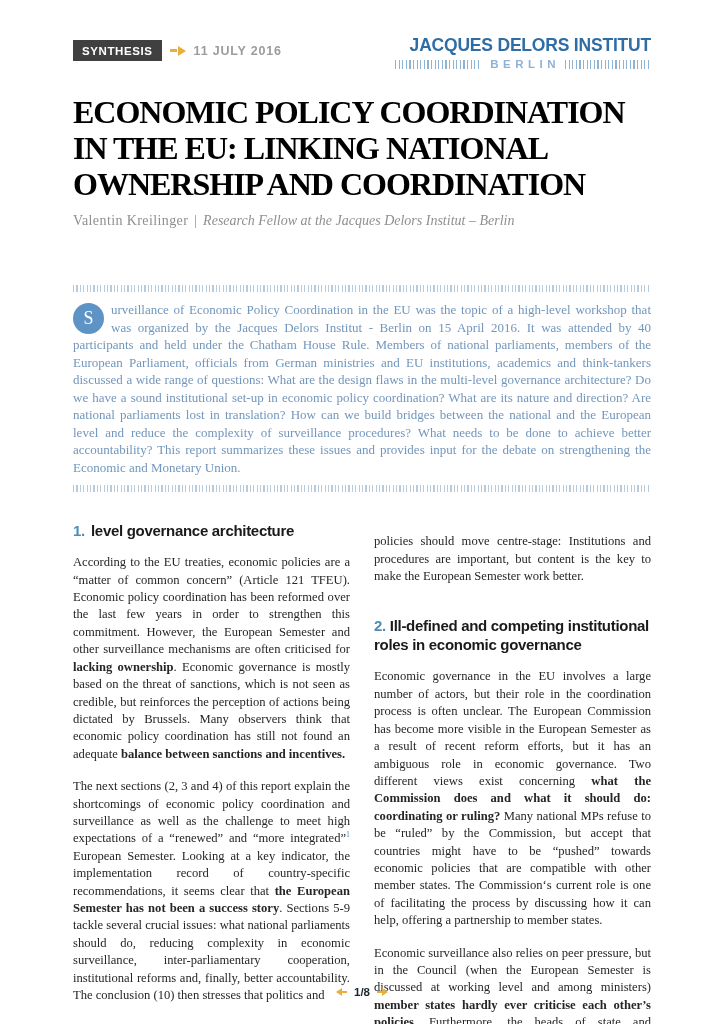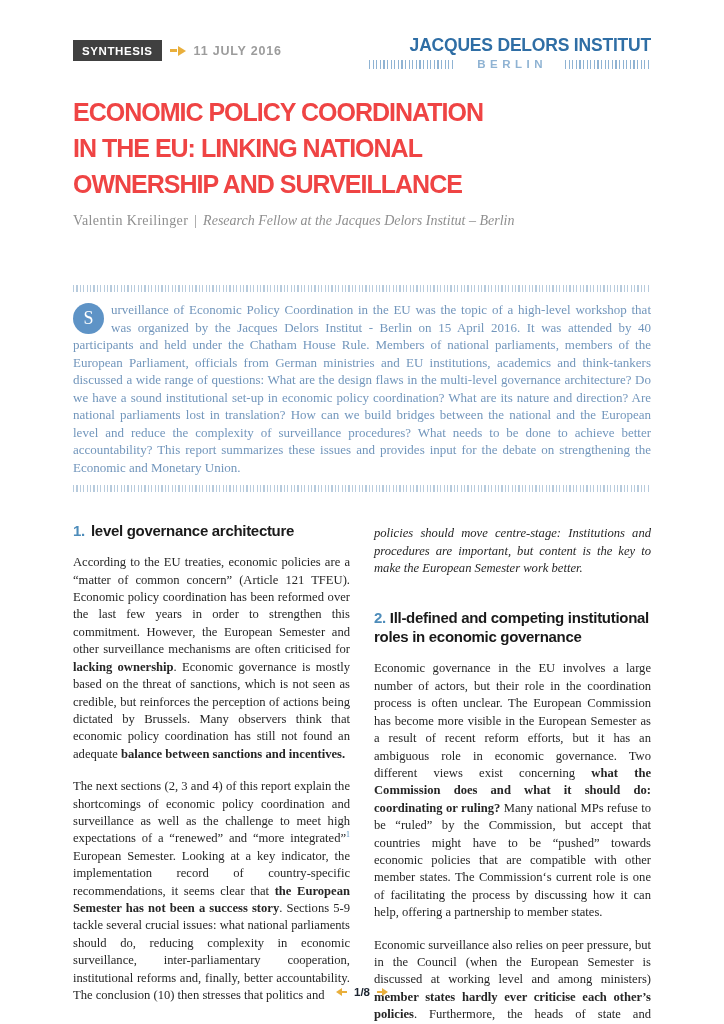--- a/index.html
+++ b/index.html
@@ -35,30 +35,30 @@
   .arrow-icon{display:inline-block;position:relative;width:17px;height:10px;margin:0 7px 0 8px;}
   .arrow-icon::before{content:"";position:absolute;left:0;top:3.8px;width:7px;height:2.6px;background:var(--accent-orange);}
   .arrow-icon::after{content:"";position:absolute;left:8px;top:0;width:0;height:0;
     border-left:8px solid var(--accent-orange);border-top:5px solid transparent;border-bottom:5px solid transparent;}
   .date{font-family:"Liberation Sans",sans-serif;font-weight:bold;font-size:12.5px;color:var(--gray);letter-spacing:.8px;}
   .logo{text-align:right;}
   .logo-line1{
     font-family:"Liberation Sans",sans-serif;font-weight:bold;font-size:17.5px;
     color:var(--brand-blue);letter-spacing:-0.2px;line-height:1.1;
   }
-  .logo-line2{display:flex;align-items:center;justify-content:flex-end;gap:18px;margin-top:3px;}
+  .logo-line2{display:flex;align-items:center;justify-content:flex-end;gap:5px;margin-top:3px;}
   .logo-bars{width:86px;height:9px;
     background:repeating-linear-gradient(90deg,var(--light-blue) 0 1.2px,transparent 1.2px 3.6px);}
   .logo-city{font-family:"Liberation Sans",sans-serif;font-weight:bold;font-size:11.5px;
     color:var(--light-blue);letter-spacing:4.5px;text-indent:4.5px;}
   
   .title{
     margin-top:24px;
-    font-family:Liberation Sans, sans-serif;font-weight:bold;
-    font-size:25px;line-height:36px;letter-spacing:-1px;color:#ef4444;
+    font-family:Liberation Serif, serif;font-weight:bold;
+    font-size:32px;line-height:36px;letter-spacing:-1px;color:#000000;
   }
   .author{margin-top:11px;font-size:14px;color:#8f8f8f;}
   .author-name{letter-spacing:.4px;}
   .author-sep{margin:0 6px;color:#8f8f8f;}
   .author-role{font-style:italic;}
   
   .hatch-rule{height:7px;margin-top:0;
     background:repeating-linear-gradient(90deg,var(--hatch) 0 1.2px,transparent 1.2px 3.4px);}
   .rule-top{margin-top:56px;}
   .rule-bottom{margin-top:9px;}
@@ -120,21 +120,21 @@
         <span class="logo-bars"></span>
         <span class="logo-city">BERLIN</span>
         <span class="logo-bars"></span>
       </div>
     </div>
   </div>
 
   <h1 class="title">
       <div>ECONOMIC POLICY COORDINATION</div>
       <div>IN THE EU: LINKING NATIONAL</div>
-      <div>OWNERSHIP AND SURVEILLANCE</div>
+      <div>OWNERSHIP AND COORDINATION</div>
     </h1>
 
   <div class="author">
     <span class="author-name">Valentin Kreilinger</span><span class="author-sep">|</span><span class="author-role">Research Fellow at the Jacques Delors Institut – Berlin</span>
   </div>
 
   <div class="hatch-rule rule-top"></div>
 
   <div class="abstract">
     <span class="dropcap">S</span><span>urveillance of Economic Policy Coordination in the EU was the topic of a high-level workshop that was organized by the Jacques Delors Institut - Berlin on 15 April 2016. It was attended by 40 participants and held under the Chatham House Rule. Members of national parliaments, members of the European Parliament, officials from German ministries and EU institutions, academics and think-tankers discussed a wide range of questions: What are the design flaws in the multi-level governance architecture? Do we have a sound institutional set-up in economic policy coordination? What are its nature and direction? Are national parliaments lost in translation? How can we build bridges between the national and the European level and reduce the complexity of surveillance procedures? What needs to be done to achieve better accountability? This report summarizes these issues and provides input for the debate on strengthening the Economic and Monetary Union.</span>
@@ -147,21 +147,21 @@
     <div class="col">
       <h2 class="sec-heading hang">
         <span class="sec-num">1.</span>
         <span><div>level governance architecture</div></span>
       </h2>
       <p class="para first-para"><span>According to the EU treaties, economic policies are a “matter of common concern” (Article 121 TFEU). Economic policy coordination has been reformed over the last few years in order to strengthen this commitment. However, the European Semester and other surveillance mechanisms are often criticised for </span><span class="b">lacking ownership</span><span>. Economic governance is mostly based on the threat of sanctions, which is not seen as credible, but reinforces the perception of actions being dictated by Brussels. Many observers think that economic policy coordination has still not found an adequate </span><span class="b">balance between sanctions and incentives.</span></p>
       <p class="para"><span>The next sections (2, 3 and 4) of this report explain the shortcomings of economic policy coordination and surveillance as well as the challenge to meet high expectations of a “renewed” and “more integrated”</span><sup class="blue">1</sup><span> European Semester. Looking at a key indicator, the implementation record of country-specific recommendations, it seems clear that </span><span class="b">the European Semester has not been a success story</span><span>. Sections 5-9 tackle several crucial issues: what national parliaments should do, reducing complexity in economic surveillance, inter-parliamentary cooperation, institutional reforms and, finally, better accountability. The conclusion (10) then stresses that politics and</span></p>
     </div>
 
     <div class="col">
-      <p class="para" style="margin-top:4px;font-style:italic;"><span>policies should move centre-stage: Institutions and procedures are important, but content is the key to make the European Semester work better.</span></p>
+      <p class="para" style="margin-top:12px;"><span>policies should move centre-stage: Institutions and procedures are important, but content is the key to make the European Semester work better.</span></p>
       <h2 class="sec-heading h2-space">
         <span class="sec-num">2.</span>
         <span><span>Ill-defined and competing institutional</span><br><span>roles in economic governance</span></span>
       </h2>
       <p class="para first-para"><span>Economic governance in the EU involves a large number of actors, but their role in the coordination process is often unclear. The European Commission has become more visible in the European Semester as a result of recent reform efforts, but it has an ambiguous role in economic governance. Two different views exist concerning </span><span class="b">what the Commission does and what it should do: coordinating or ruling?</span><span> Many national MPs refuse to be “ruled” by the Commission, but accept that countries might have to be “pushed” towards economic policies that are compatible with other member states. The Commission‘s current role is one of facilitating the process by discussing how it can help, offering a partnership to member states.</span></p>
       <p class="para"><span>Economic surveillance also relies on peer pressure, but in the Council (when the European Semester is discussed at working level and among ministers) </span><span class="b">member states hardly ever criticise each other’s policies</span><span>. Furthermore, the heads of state and government in the European Council play a key role</span></p>
     </div>
 
   </div>
 

